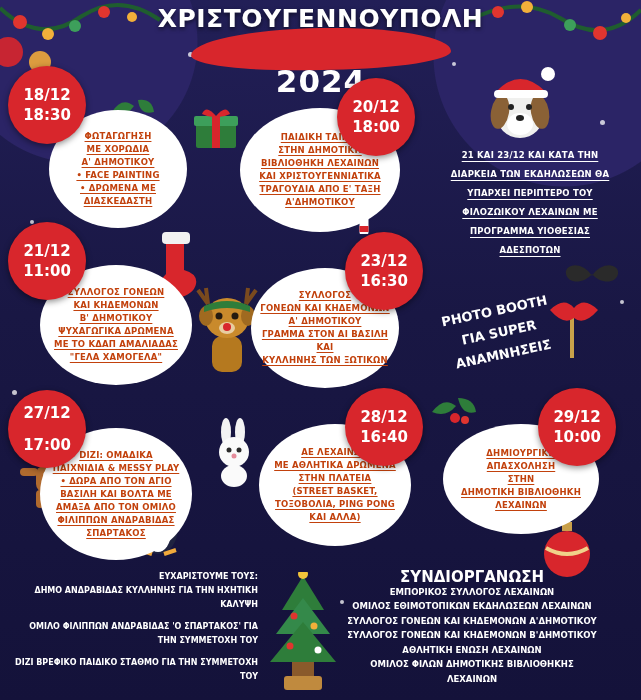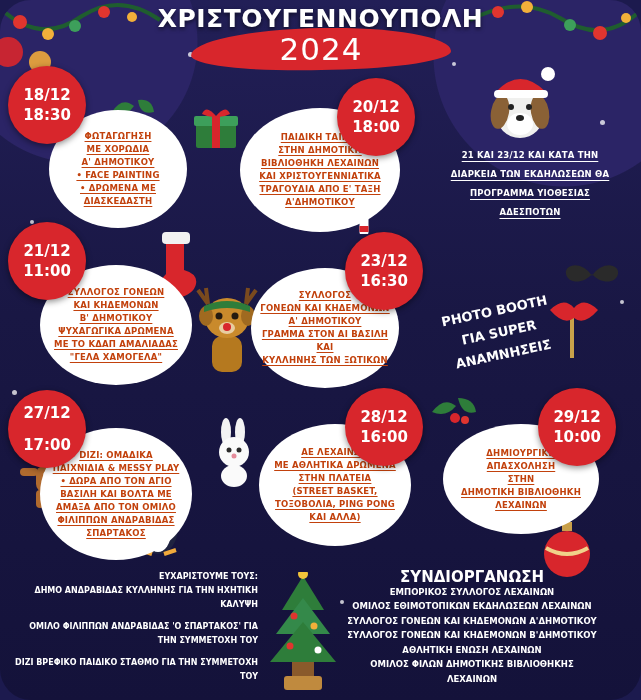--- a/index.html
+++ b/index.html
@@ -9,21 +9,20 @@
     font-family:"DejaVu Sans", sans-serif;
     position:relative;
   }
   .poster{
     position:absolute;inset:0;
     background:
       radial-gradient(circle at 12% 6%, #2b2466 0 120px, transparent 121px),
       radial-gradient(circle at 88% 8%, #2b2466 0 130px, transparent 131px),
       linear-gradient(180deg,#221f57 0%,#191744 45%,#14123a 100%);
     overflow:hidden;
-    border-radius:31px;
   }
   
   .garland{position:absolute;top:0;left:0;width:641px;height:70px;}
   .snow{position:absolute;border-radius:50%;background:#fff;opacity:.75;}
 
   
   .title{
     position:absolute;top:4px;left:0;width:641px;text-align:center;
     font-size:25px;font-weight:bold;color:#fff;letter-spacing:.5px;
     text-shadow:0 2px 4px rgba(0,0,0,.6);
@@ -31,21 +30,21 @@
   }
   .year-wrap{
     position:absolute;top:28px;left:191px;width:260px;height:42px;
   }
   .year-bg{
     position:absolute;inset:0;background:#d8262c;border-radius:50% 50% 46% 46%/60% 60% 40% 40%;
     transform:rotate(-1deg);
   }
   .year{
     position:absolute;inset:0;text-align:center;line-height:42px;
-    font-size:31px;font-weight:normal;color:#fff;letter-spacing:1px;
+    font-size:31px;font-weight:bold;color:#fff;letter-spacing:1px;margin-top:32px;
   }
 
   
   .badge{
     position:absolute;width:78px;height:78px;border-radius:50%;
     background:#d8262c;color:#fff;text-align:center;
     display:flex;flex-direction:column;justify-content:center;align-items:center;
     box-shadow:0 2px 6px rgba(0,0,0,.45);
     z-index:6;
   }
@@ -188,21 +187,21 @@
     <div>ΠΑΙΧΝΙΔΙΑ &amp; MESSY PLAY</div>
     <div>• ΔΩΡΑ ΑΠΟ ΤΟΝ ΑΓΙΟ</div>
     <div>ΒΑΣΙΛΗ ΚΑΙ ΒΟΛΤΑ ΜΕ</div>
     <div>ΑΜΑΞΑ ΑΠΟ ΤΟΝ ΟΜΙΛΟ</div>
     <div>ΦΙΛΙΠΠΩΝ ΑΝΔΡΑΒΙΔΑΣ</div>
     <div>ΣΠΑΡΤΑΚΟΣ</div>
   </div>
 
   <div class="badge" style="left:345px;top:388px;">
     <span class="d">28/12</span>
-    <span class="t">16:00</span>
+    <span class="t">16:40</span>
   </div>
   <div class="bubble" style="left:259px;top:424px;width:152px;height:122px;">
     <div>ΑΕ ΛΕΧΑΙΝΩΝ</div>
     <div>ΜΕ ΑΘΛΗΤΙΚΑ ΔΡΩΜΕΝΑ</div>
     <div>ΣΤΗΝ ΠΛΑΤΕΙΑ</div>
     <div>(STREET BASKET,</div>
     <div>ΤΟΞΟΒΟΛΙΑ, PING PONG</div>
     <div>ΚΑΙ ΑΛΛΑ)</div>
   </div>
 
@@ -227,20 +226,22 @@
     <circle cx="41" cy="45" r="3" fill="#222"></circle>
       <circle cx="59" cy="45" r="3" fill="#222"></circle>
     <path d="M26 30 Q50 4 76 30 Z" fill="#d8262c"></path>
     <rect x="24" y="28" width="54" height="8" rx="4" fill="#fff"></rect>
     <circle cx="78" cy="12" r="7" fill="#fff"></circle>
   </svg>
 
   <div class="info" style="left:430px;top:146px;width:200px;">
     <div>21 ΚΑΙ 23/12 ΚΑΙ ΚΑΤΑ ΤΗΝ</div>
     <div>ΔΙΑΡΚΕΙΑ ΤΩΝ ΕΚΔΗΛΩΣΕΩΝ ΘΑ</div>
+    <div>ΥΠΑΡΧΕΙ ΠΕΡΙΠΤΕΡΟ ΤΟΥ</div>
+    <div>ΦΙΛΟΖΩΙΚΟΥ ΛΕΧΑΙΝΩΝ ΜΕ</div>
     <div>ΠΡΟΓΡΑΜΜΑ ΥΙΟΘΕΣΙΑΣ</div>
     <div>ΑΔΕΣΠΟΤΩΝ</div>
   </div>
 
   <svg class="orn" style="left:562px;top:258px;" width="60" height="30" viewBox="0 0 60 30">
     <path d="M30 18 C20 2 2 6 4 16 C6 26 22 26 30 16 C38 26 54 26 56 16 C58 6 40 2 30 18 Z" fill="#2a2a2a"></path>
   </svg>
   <svg class="orn" style="left:540px;top:292px;" width="68" height="66" viewBox="0 0 68 66">
     <rect x="30" y="26" width="4" height="40" fill="#c8a24a"></rect>
     <path d="M10 18 Q24 4 34 16 Q44 4 58 18 Q44 34 34 26 Q24 34 10 18 Z" fill="#d8262c"></path>

